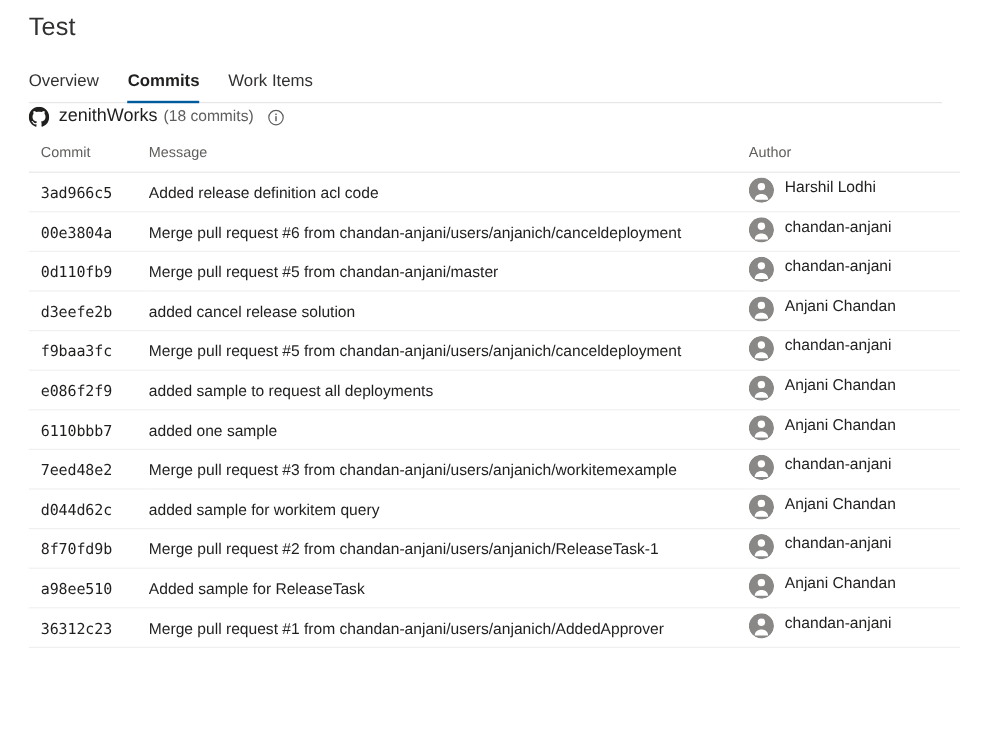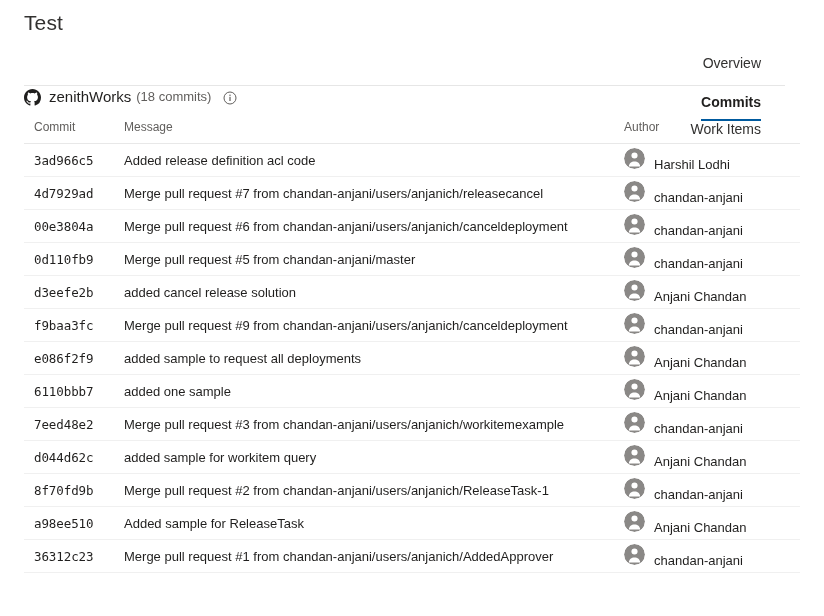--- a/index.html
+++ b/index.html
@@ -62,21 +62,20 @@
   
   .tabs {
     margin-top: 18px;
     margin-left: 24px;
     width: 761px;
     height: 32px;
     display: flex;
     align-items: flex-end;
     border-bottom: 1px solid #e6e6e6;
     box-sizing: border-box;
-    flex-direction: column;
   }
   .tab {
     position: relative;
     font-size: 14px;
     line-height: 18px;
     color: #323130;
     padding: 0 0 9px 0;
     margin-right: 24px;
     cursor: pointer;
     white-space: nowrap;
@@ -170,21 +169,21 @@
     font-family: "DejaVu Sans Mono", "Liberation Mono", monospace;
     font-size: 12.5px;
     padding-left: 10px !important;
     letter-spacing: -0.1px;
   }
   td.cell-message { padding-right: 8px !important; }
   td.cell-author { padding: 0 !important; }
 
   .author-wrap {
     display: flex;
-    align-items: flex-end;
+    align-items: flex-start;
     gap: 9px;
   }
   .avatar {
     width: 21px;
     height: 21px;
     flex: none;
     border-radius: 50%;
   }
   .author-name {
     font-size: 13px;
@@ -248,34 +247,20 @@
               <span><svg class="avatar" viewBox="0 0 24 24" xmlns="http://www.w3.org/2000/svg">
                   <circle cx="12" cy="12" r="12" fill="#8a8886"></circle>
                   <circle cx="12" cy="8.6" r="3.5" fill="#ffffff"></circle>
                   <path d="M5.6 21.2c0-3.6 2.9-5.7 6.4-5.7s6.4 2.1 6.4 5.7z" fill="#ffffff"></path>
                 </svg></span>
               <span class="author-name">Harshil Lodhi</span>
             </div>
           </td>
         </tr>
         <tr>
-          <td class="cell-commit">4d7929ad</td>
-          <td class="cell-message">Merge pull request #7 from chandan-anjani/users/anjanich/releasecancel</td>
-          <td class="cell-author">
-            <div class="author-wrap">
-              <span><svg class="avatar" viewBox="0 0 24 24" xmlns="http://www.w3.org/2000/svg">
-                  <circle cx="12" cy="12" r="12" fill="#8a8886"></circle>
-                  <circle cx="12" cy="8.6" r="3.5" fill="#ffffff"></circle>
-                  <path d="M5.6 21.2c0-3.6 2.9-5.7 6.4-5.7s6.4 2.1 6.4 5.7z" fill="#ffffff"></path>
-                </svg></span>
-              <span class="author-name">chandan-anjani</span>
-            </div>
-          </td>
-        </tr>
-        <tr>
           <td class="cell-commit">00e3804a</td>
           <td class="cell-message">Merge pull request #6 from chandan-anjani/users/anjanich/canceldeployment</td>
           <td class="cell-author">
             <div class="author-wrap">
               <span><svg class="avatar" viewBox="0 0 24 24" xmlns="http://www.w3.org/2000/svg">
                   <circle cx="12" cy="12" r="12" fill="#8a8886"></circle>
                   <circle cx="12" cy="8.6" r="3.5" fill="#ffffff"></circle>
                   <path d="M5.6 21.2c0-3.6 2.9-5.7 6.4-5.7s6.4 2.1 6.4 5.7z" fill="#ffffff"></path>
                 </svg></span>
               <span class="author-name">chandan-anjani</span>
@@ -305,21 +290,21 @@
                   <circle cx="12" cy="12" r="12" fill="#8a8886"></circle>
                   <circle cx="12" cy="8.6" r="3.5" fill="#ffffff"></circle>
                   <path d="M5.6 21.2c0-3.6 2.9-5.7 6.4-5.7s6.4 2.1 6.4 5.7z" fill="#ffffff"></path>
                 </svg></span>
               <span class="author-name">Anjani Chandan</span>
             </div>
           </td>
         </tr>
         <tr>
           <td class="cell-commit">f9baa3fc</td>
-          <td class="cell-message">Merge pull request #9 from chandan-anjani/users/anjanich/canceldeployment</td>
+          <td class="cell-message">Merge pull request #5 from chandan-anjani/users/anjanich/canceldeployment</td>
           <td class="cell-author">
             <div class="author-wrap">
               <span><svg class="avatar" viewBox="0 0 24 24" xmlns="http://www.w3.org/2000/svg">
                   <circle cx="12" cy="12" r="12" fill="#8a8886"></circle>
                   <circle cx="12" cy="8.6" r="3.5" fill="#ffffff"></circle>
                   <path d="M5.6 21.2c0-3.6 2.9-5.7 6.4-5.7s6.4 2.1 6.4 5.7z" fill="#ffffff"></path>
                 </svg></span>
               <span class="author-name">chandan-anjani</span>
             </div>
           </td>

